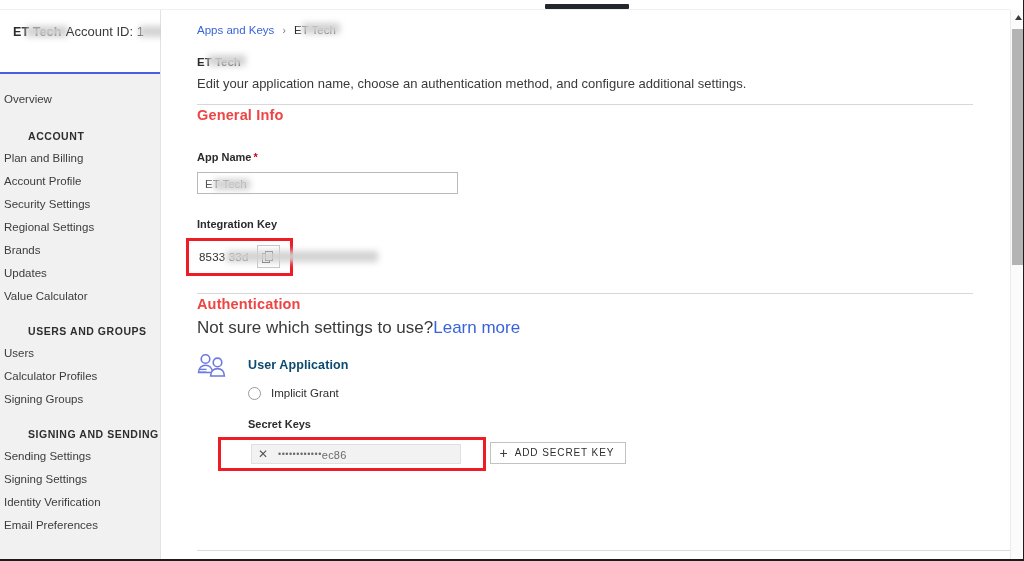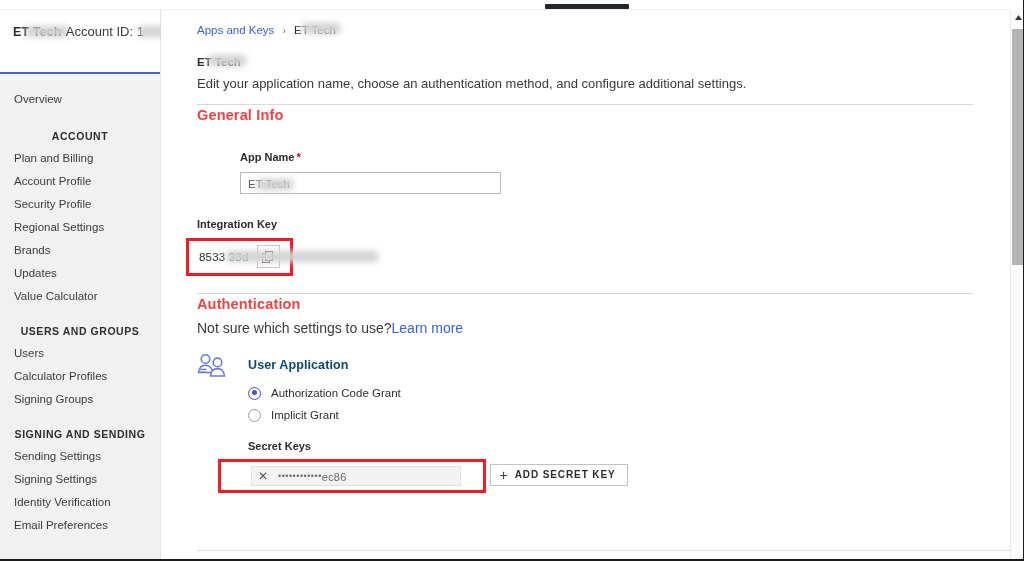--- a/index.html
+++ b/index.html
@@ -91,37 +91,36 @@
     position: absolute;
     top: 64px; left: 0;
     width: 160px;
     bottom: 0;
     background: #f1f1f1;
     padding-top: 14px;
   }
   .nav-item {
     font-size: 11.5px;
     color: #3c3c3c;
-    padding: 0 0 0 14px;
+    padding: 0 0 0 4px;
     height: 23px;
     line-height: 23px;
     cursor: pointer;
     white-space: nowrap;
   }
   .nav-group {
     font-size: 10.5px;
     font-weight: bold;
     color: #2e2e2e;
     letter-spacing: .55px;
-    padding: 0 0 0 0;
+    padding: 0 0 0 28px;
     height: 22px;
     line-height: 22px;
     margin-top: 12px;
     white-space: nowrap;
-    text-align: center;
   }
   .nav-group.first { margin-top: 14px; }
 
   
   .content {
     position: absolute;
     top: 10px; left: 161px;
     width: 849px;
     height: 551px;
     background: #ffffff;
@@ -189,21 +188,21 @@
   }
 
   .field-label {
     font-size: 11px;
     font-weight: bold;
     color: #2b2b2b;
     line-height: 13px;
   }
   .req-star { color: #d0021b; font-weight: bold; margin-left: 2px; }
 
-  .app-name-block { margin-top: 27px; margin-left: 43px; }
+  .app-name-block { margin-top: 27px; }
   .text-input {
     margin-top: 8px;
     width: 261px;
     height: 22px;
     border: 1px solid #b9b9b9;
     background: #fff;
     font-size: 11.5px;
     color: #333;
     padding: 0 7px;
     line-height: 22px;
@@ -248,21 +247,21 @@
     border: 1px solid #c7c7c7;
     background: #fff;
     display: flex;
     align-items: center;
     justify-content: center;
     cursor: pointer;
   }
 
   .auth-sub {
     margin-top: 8px;
-    font-size: 14px;
+    font-size: 17px;
     color: #3a3a3a;
     line-height: 14px;
   }
   .auth-sub a { color: #3a63d8; text-decoration: none; cursor: pointer; }
 
   .auth-row {
     margin-top: 16px;
     display: flex;
     align-items: flex-start;
   }
@@ -361,21 +360,21 @@
   }
   .plus {
     font-size: 14px;
     color: #3a3a3a;
     line-height: 14px;
     margin-right: 7px;
     font-weight: 300;
   }
   .add-secret-label {
     font-size: 10px;
-    font-weight: bold;
+    font-weight: normal;
     letter-spacing: .9px;
     color: #2e2e2e;
     line-height: 14px;
   }
 
   .bottom-divider {
     position: absolute;
     left: 197px;
     top: 550px;
     width: 813px;
@@ -442,21 +441,21 @@
       </div>
     </div>
     <div class="sidebar-accent"></div>
 
     <div class="sidebar-nav">
       <div class="nav-item">Overview</div>
 
       <div class="nav-group first">ACCOUNT</div>
       <div class="nav-item">Plan and Billing</div>
       <div class="nav-item">Account Profile</div>
-      <div class="nav-item">Security Profile</div>
+      <div class="nav-item">Security Settings</div>
       <div class="nav-item">Regional Settings</div>
       <div class="nav-item">Brands</div>
       <div class="nav-item">Updates</div>
       <div class="nav-item">Value Calculator</div>
 
       <div class="nav-group">USERS AND GROUPS</div>
       <div class="nav-item">Users</div>
       <div class="nav-item">Calculator Profiles</div>
       <div class="nav-item">Signing Groups</div>
 
@@ -541,24 +540,20 @@
             <circle cx="20.5" cy="9.4" r="4.3" fill="#fff" stroke="#6b7ae0" stroke-width="1.6"></circle>
             <path d="M13.6 23 C13.6 18 17 15.6 20.5 15.6 C24 15.6 27.4 18 27.4 23 Z" fill="#fff" stroke="#6b7ae0" stroke-width="1.6"></path>
           </svg>
         </div>
 
         <div class="auth-body">
           <div class="auth-kind">User Application</div>
 
           <div class="radio-list">
             <div class="radio-row">
-              <span class="radio on"></span>
-              <span class="radio-label">Authorization Code Grant</span>
-            </div>
-            <div class="radio-row">
               <span class="radio"></span>
               <span class="radio-label">Implicit Grant</span>
             </div>
           </div>
 
           <div class="secret-block">
             <div class="secret-label">Secret Keys</div>
 
             <div class="redbox secret-redbox">
               <div class="secret-input-wrap">

